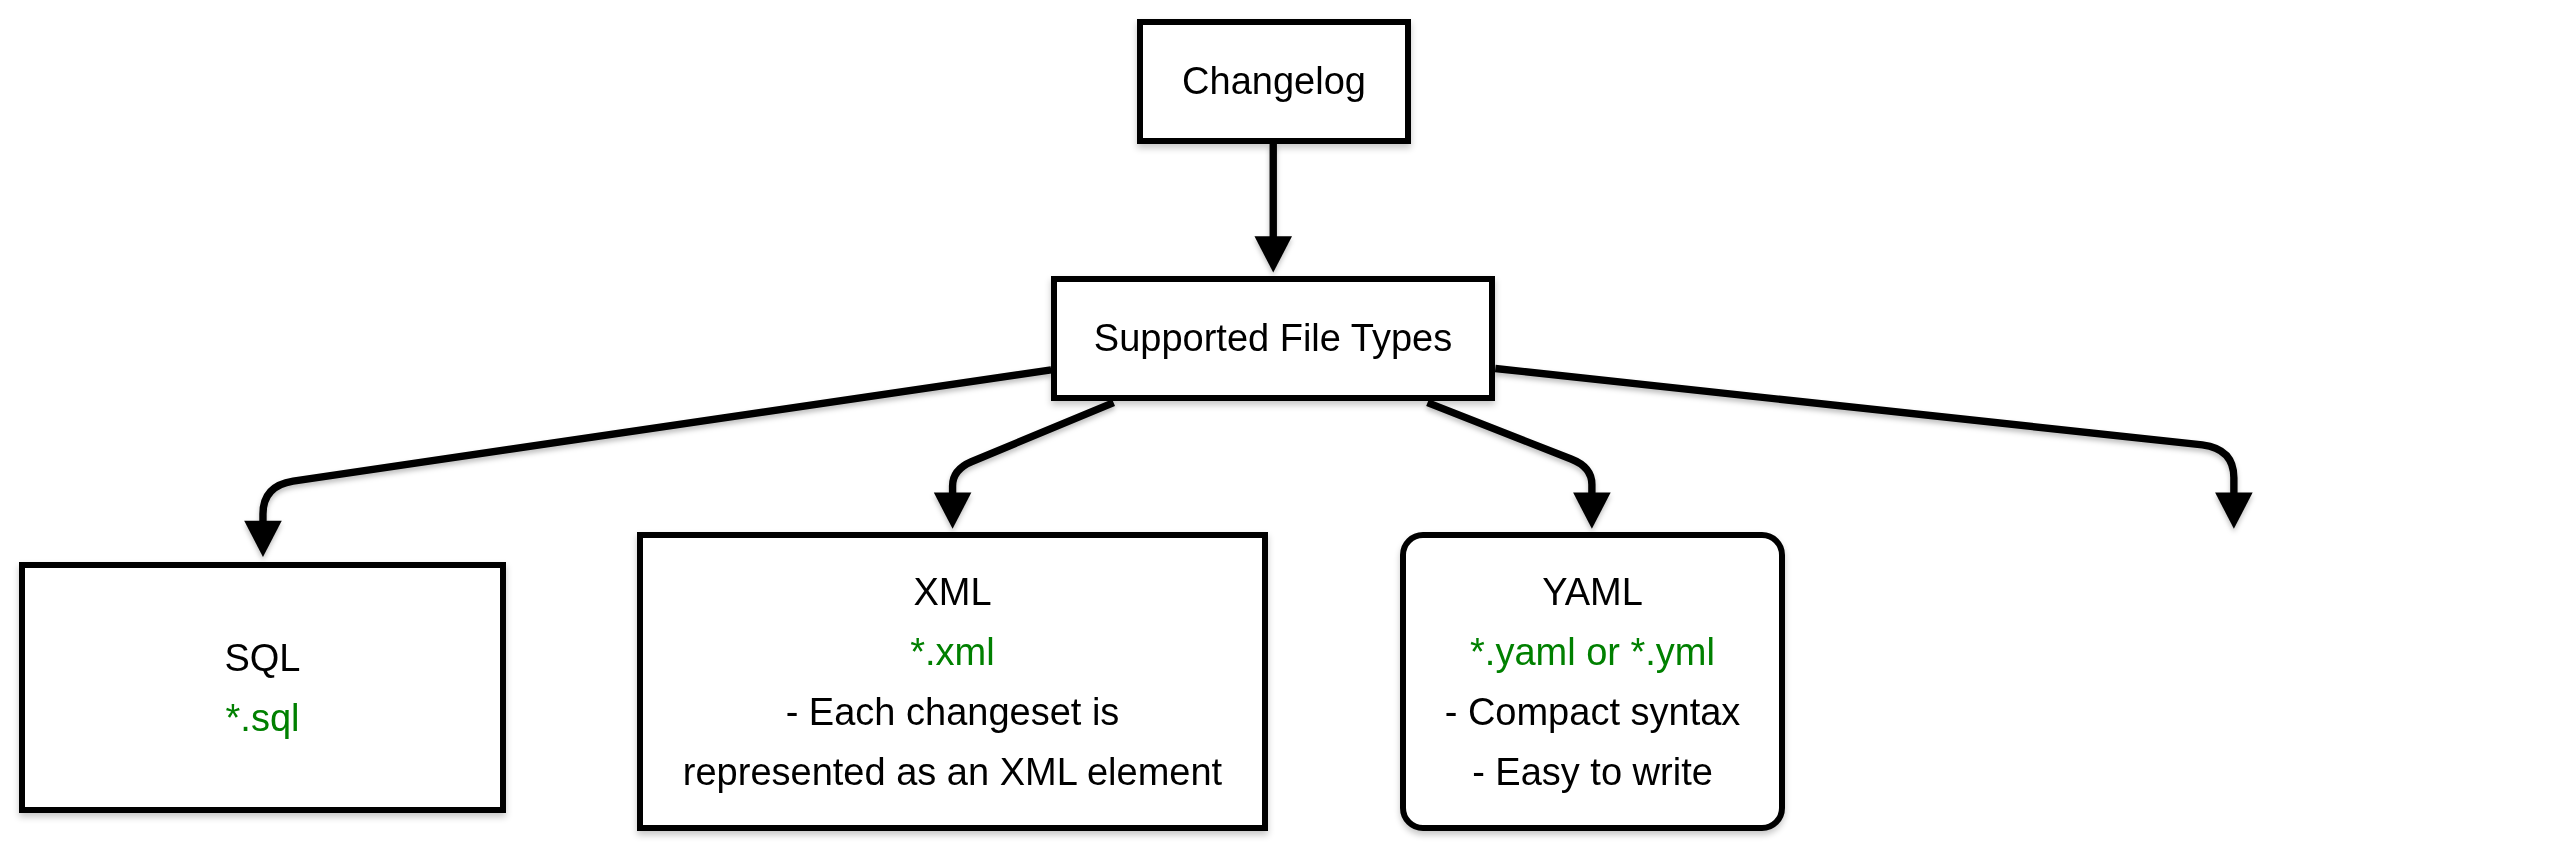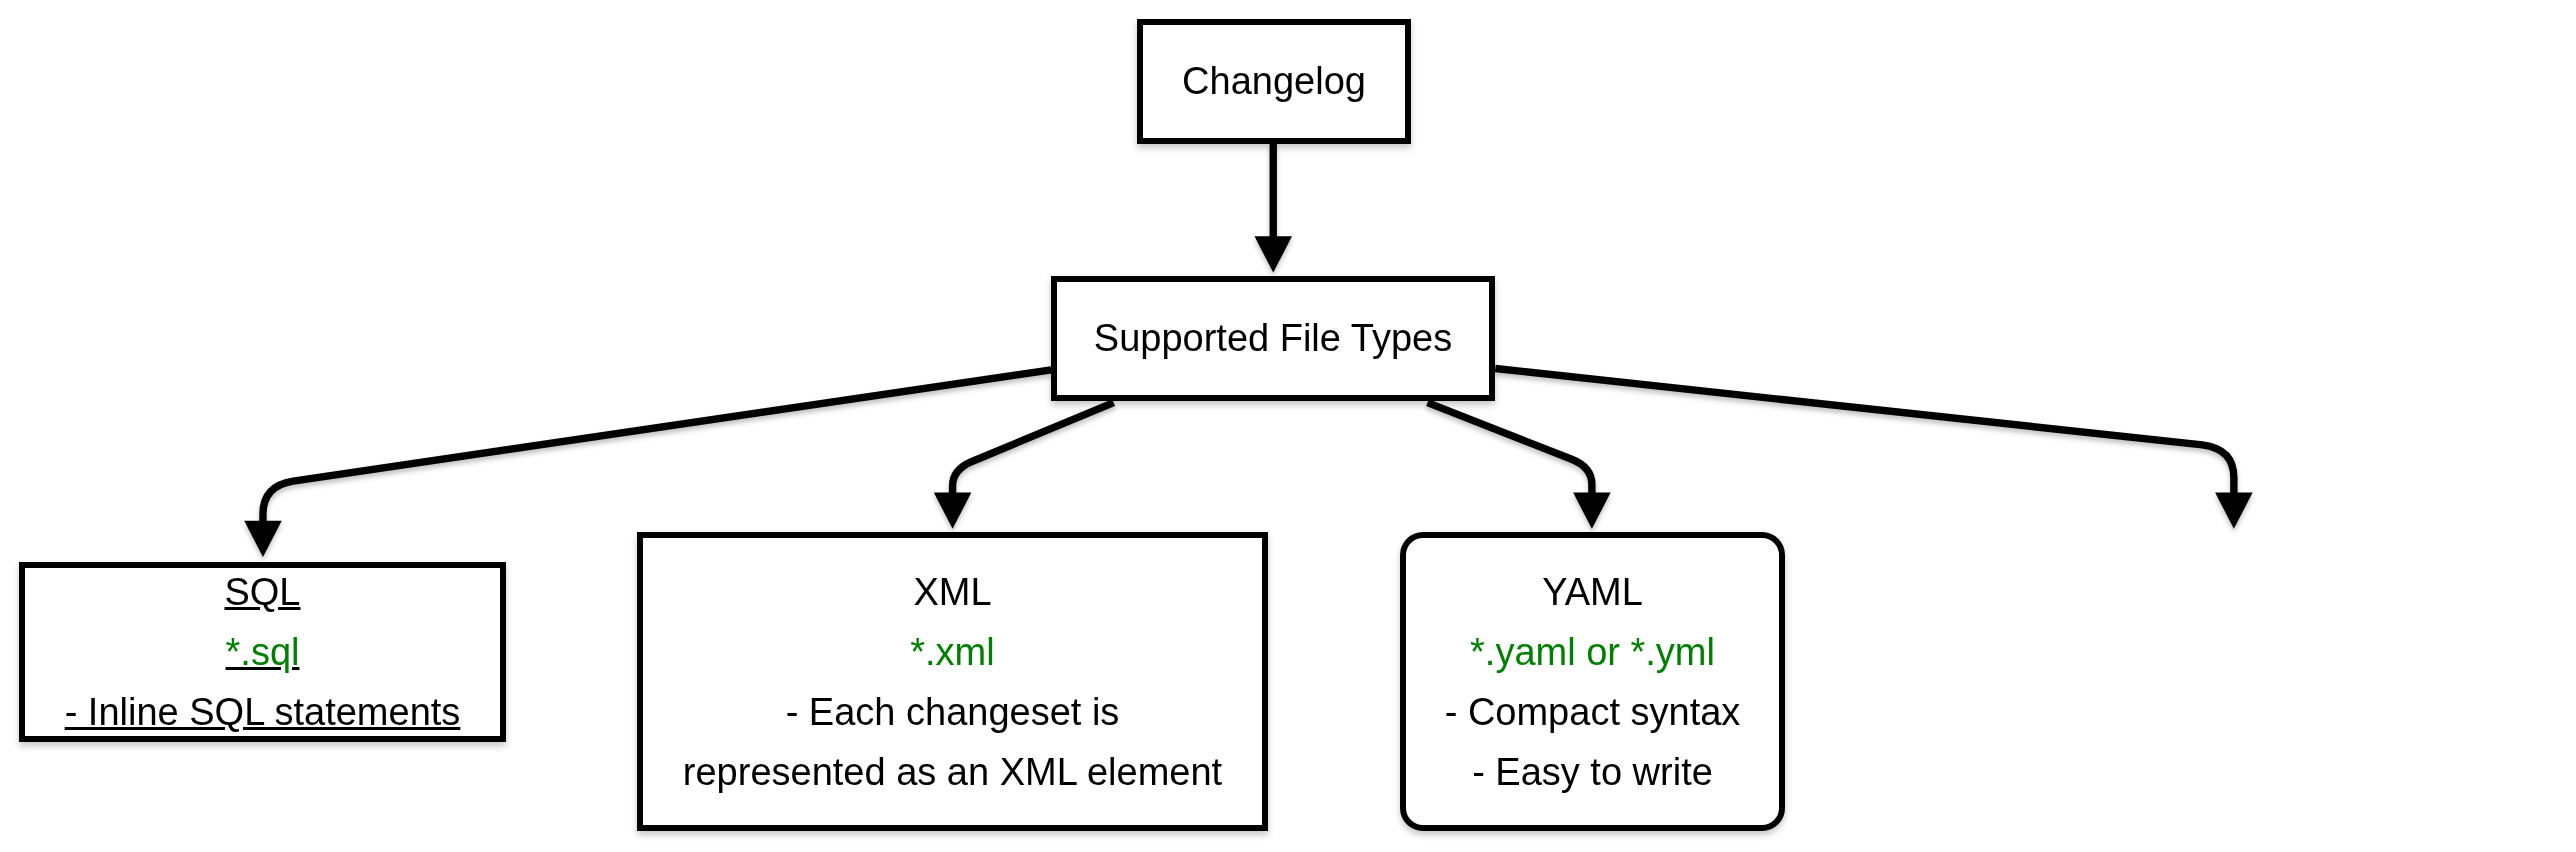--- a/index.html
+++ b/index.html
@@ -49,21 +49,21 @@
     color: #000000;
     font-size: 38px;
     line-height: 60px;
   }
   .node.single { line-height: normal; }
   .node .ext { color: #008000; }
 
   
   .n-changelog { left: 1137px; top: 19px;  width: 274px; height: 125px; align-items: center; }
   .n-supported { left: 1051px; top: 276px; width: 444px; height: 125px; justify-content: center; }
-  .n-sql       { left: 19px;   top: 562px; width: 487px; height: 180px; text-decoration: underline; }
+  .n-sql       { left: 19px;   top: 562px; width: 487px; height: 251px; }
   .n-xml       { left: 637px;  top: 532px; width: 631px; height: 299px; }
   .n-yaml      { left: 1400px; top: 532px; width: 385px; height: 299px; border-radius: 23px; }
   .n-json      { left: 1917px; top: 532px; width: 626px; height: 299px; }
 </style>
 </head>
 <body>
 
 <div class="canvas">
 
   <svg class="edges" viewBox="0 0 3840 1271" aria-hidden="true">
@@ -93,21 +93,20 @@
     <span>Changelog</span>
   </div>
 
   <div class="node single n-supported">
     <span>Supported File Types</span>
   </div>
 
   <div class="node n-sql">
     <div class="title">SQL</div>
     <div class="ext">*.sql</div>
-    <div class="desc">- Inline SQL statements</div>
   </div>
 
   <div class="node n-xml">
     <div class="title">XML</div>
     <div class="ext">*.xml</div>
     <div class="desc">- Each changeset is</div>
     <div class="desc">represented as an XML element</div>
   </div>
 
   <div class="node n-yaml">

